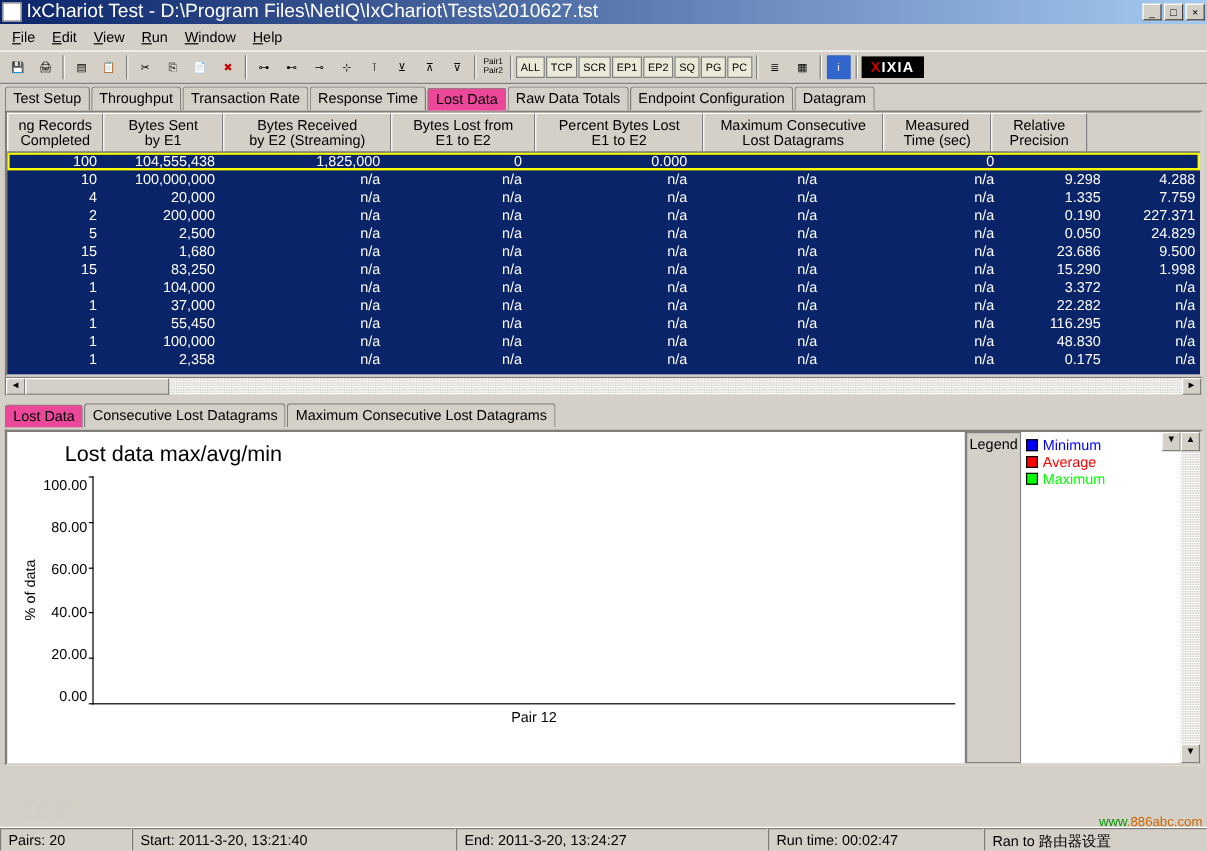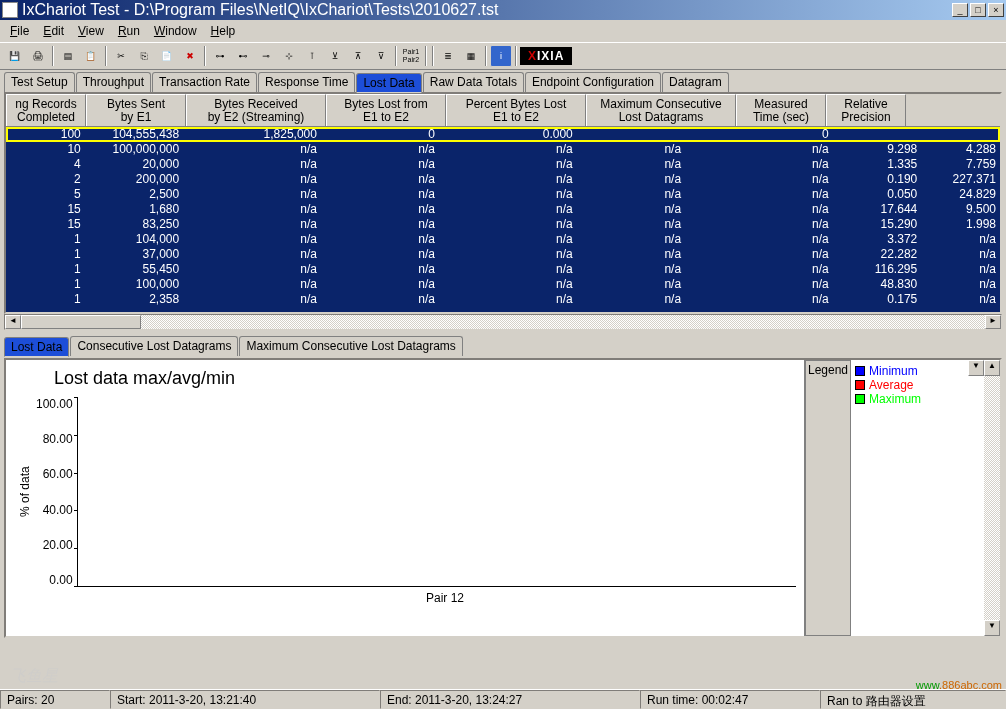--- a/index.html
+++ b/index.html
@@ -11,21 +11,21 @@
 .winbtn { width: 16px; height: 14px; background: #d4d0c8; border: 1px solid #fff; border-right-color: #404040; border-bottom-color: #404040; font-size: 9px; text-align: center; line-height: 12px; color: #000; font-family: "Marlett", sans-serif; cursor: pointer; }
 .menubar { background: #d4d0c8; padding: 2px 4px; display: flex; gap: 2px; font-family: "SimSun", sans-serif; font-size: 12px; }
 .menubar span { padding: 2px 6px; cursor: pointer; }
 .menubar span u { text-decoration: underline; }
 .toolbar { background: #d4d0c8; padding: 2px 4px; display: flex; gap: 1px; border-top: 1px solid #fff; border-bottom: 1px solid #808080; align-items: center; height: 28px; }
 .tbtn { width: 22px; height: 22px; border: 1px solid #d4d0c8; display: flex; align-items: center; justify-content: center; cursor: pointer; font-size: 9px; }
 .tbtn.txt { width: auto; padding: 0 3px; font-size: 9px; border: 1px solid #808080; background: #ece9d8; height: 18px; }
 .tsep { width: 2px; height: 20px; border-left: 1px solid #808080; border-right: 1px solid #fff; margin: 0 2px; }
 .tabs { display: flex; background: #d4d0c8; padding: 2px 4px 0 4px; font-family: "SimSun", sans-serif; font-size: 12px; }
 .tab { padding: 2px 6px; border: 1px solid #808080; border-bottom: none; background: #d4d0c8; margin-right: 1px; cursor: pointer; border-top-left-radius: 3px; border-top-right-radius: 3px; }
-.tab.active { background: #1d4ed8; border-bottom: 1px solid #d4d0c8; position: relative; top: 1px; font-weight: normal; }
+.tab.active { background: #ec4899; border-bottom: 1px solid #d4d0c8; position: relative; top: 1px; font-weight: normal; }
 .grid { border: 2px inset #d4d0c8; margin: 0 4px; background: #fff; }
 .grid-header { display: flex; background: #d4d0c8; border-bottom: 1px solid #808080; }
 .gh { border-right: 1px solid #808080; border-left: 1px solid #fff; border-top: 1px solid #fff; padding: 2px 4px; font-family: "SimSun", sans-serif; font-size: 12px; text-align: center; height: 32px; display: flex; flex-direction: column; justify-content: center; line-height: 13px; }
 .grid-body { background: #0a246a; color: #fff; height: 185px; overflow: hidden; font-family: "SimSun", sans-serif; font-size: 12px; }
 .grid-row { display: flex; height: 15px; }
 .grid-row.hl { outline: 2px solid yellow; outline-offset: -2px; }
 .gc { text-align: right; padding: 0 4px; overflow: hidden; white-space: nowrap; }
 .scroll-h { height: 16px; background: #d4d0c8; border: 1px inset #d4d0c8; margin: 0 4px 2px 4px; display: flex; align-items: center; }
 .scroll-h .arr { width: 16px; height: 14px; background: #d4d0c8; border: 1px solid #fff; border-right-color: #808080; border-bottom-color: #808080; font-size: 8px; text-align: center; cursor: pointer; }
 .scroll-h .track { flex: 1; background: repeating-conic-gradient(#d4d0c8 0% 25%, #fff 0% 50%) 50% / 2px 2px; height: 14px; position: relative; }
@@ -95,20 +95,30 @@
   <div class="tbtn">⊷</div>
   <div class="tbtn">⊸</div>
   <div class="tbtn">⊹</div>
   <div class="tbtn">⊺</div>
   <div class="tbtn">⊻</div>
   <div class="tbtn">⊼</div>
   <div class="tbtn">⊽</div>
   <div class="tsep"></div>
   <div class="tbtn" style="font-size:7px;line-height:8px">Pair1<br>Pair2</div>
   <div class="tsep"></div>
+  <div id="txtbtns" style="display:flex;gap:1px">
+      <div class="tbtn txt">ALL</div>
+      <div class="tbtn txt">TCP</div>
+      <div class="tbtn txt">SCR</div>
+      <div class="tbtn txt">EP1</div>
+      <div class="tbtn txt">EP2</div>
+      <div class="tbtn txt">SQ</div>
+      <div class="tbtn txt">PG</div>
+      <div class="tbtn txt">PC</div>
+    </div>
   <div class="tsep"></div>
   <div class="tbtn">≣</div>
   <div class="tbtn">▦</div>
   <div class="tsep"></div>
   <div class="tbtn" style="background:#36c;color:#fff;border-radius:2px">i</div>
   <div class="tsep"></div>
   <div class="ixia-logo"><span class="x">X</span>IXIA</div>
 </div>
 
 <div class="tabs" id="upper-tabs">
@@ -190,21 +200,21 @@
         <div class="gc" style="width: 80px;">24.829</div>
       </div>
       <div class="grid-row">
         <div class="gc" style="width: 80px;">15</div>
         <div class="gc" style="width: 100px;">1,680</div>
         <div class="gc" style="width: 140px;">n/a</div>
         <div class="gc" style="width: 120px;">n/a</div>
         <div class="gc" style="width: 140px;">n/a</div>
         <div class="gc" style="width: 110px;">n/a</div>
         <div class="gc" style="width: 150px;">n/a</div>
-        <div class="gc" style="width: 90px;">17.644</div>
+        <div class="gc" style="width: 90px;">23.686</div>
         <div class="gc" style="width: 80px;">9.500</div>
       </div>
       <div class="grid-row">
         <div class="gc" style="width: 80px;">15</div>
         <div class="gc" style="width: 100px;">83,250</div>
         <div class="gc" style="width: 140px;">n/a</div>
         <div class="gc" style="width: 120px;">n/a</div>
         <div class="gc" style="width: 140px;">n/a</div>
         <div class="gc" style="width: 110px;">n/a</div>
         <div class="gc" style="width: 150px;">n/a</div>

